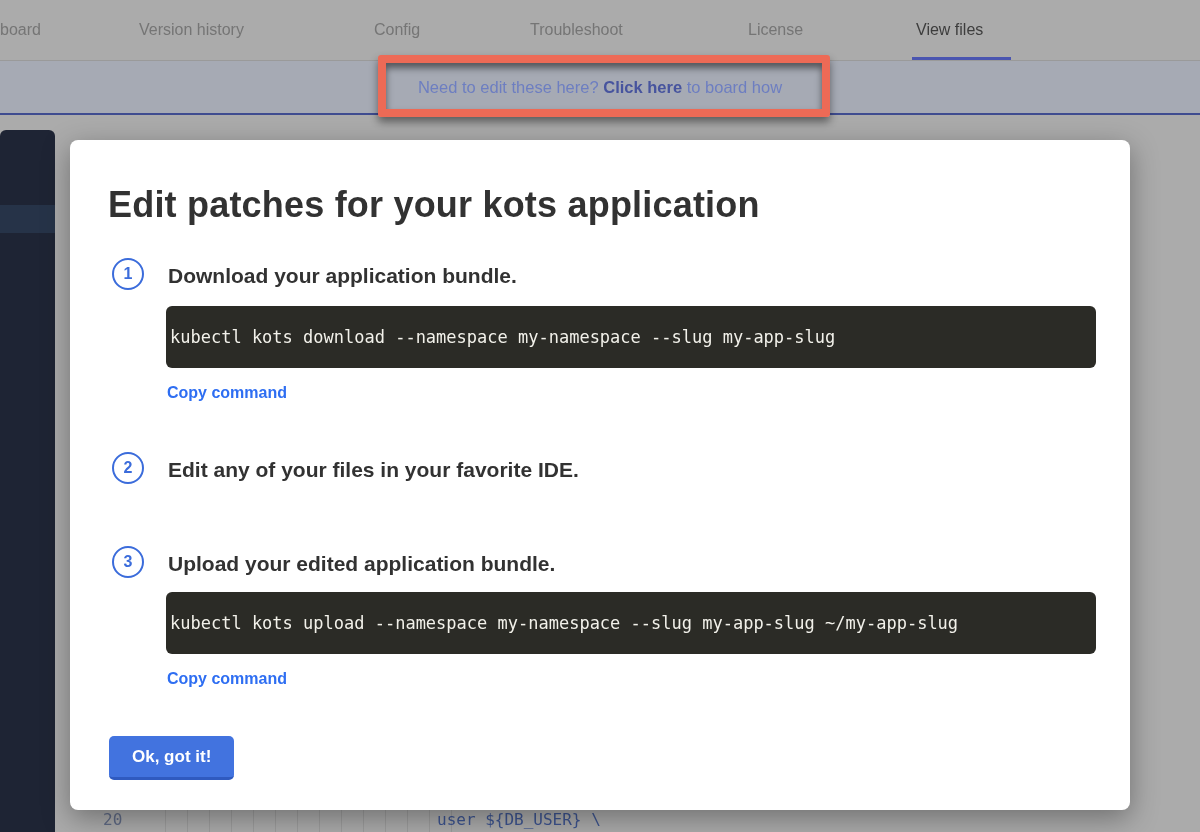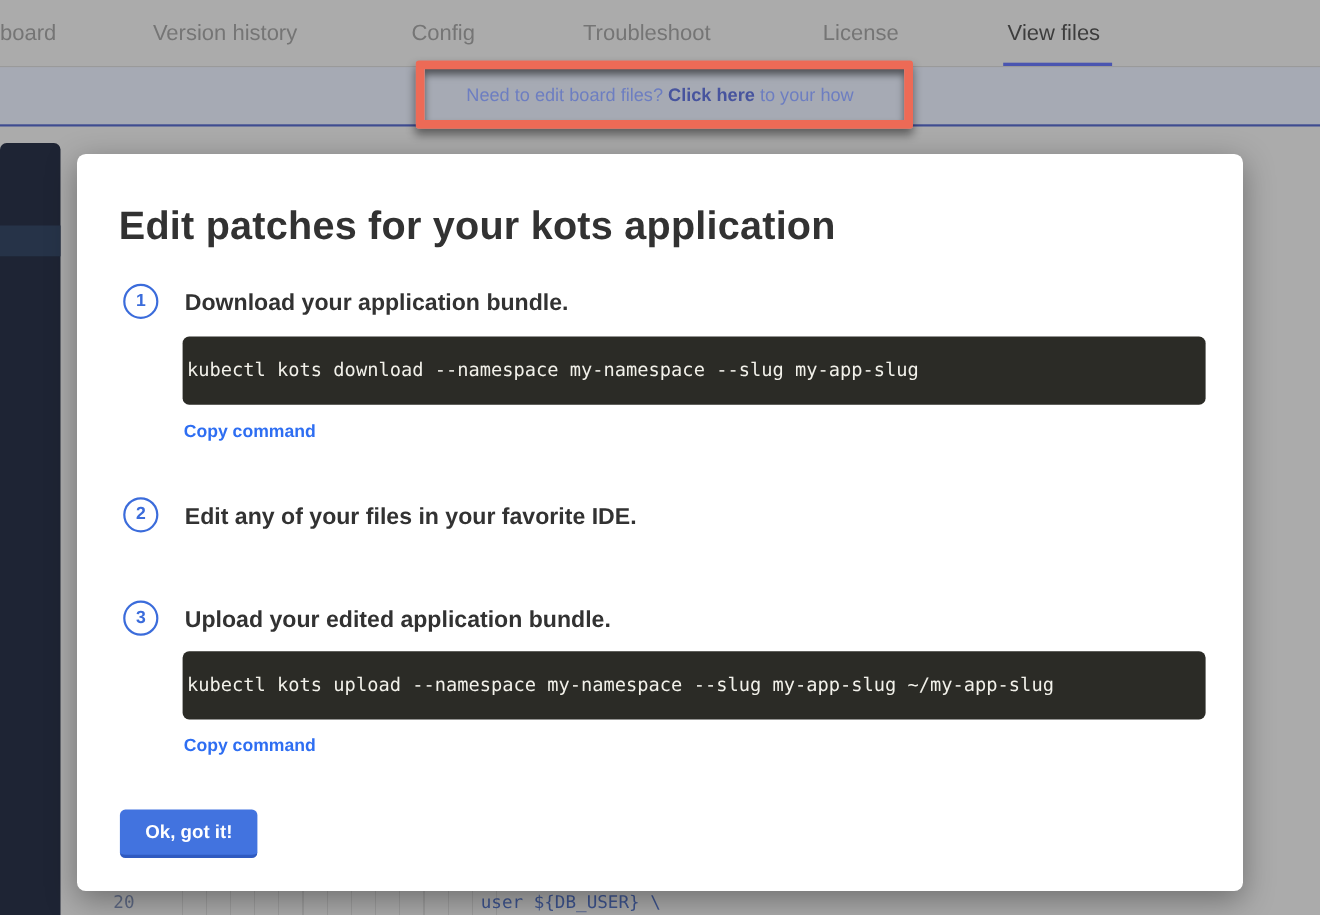--- a/index.html
+++ b/index.html
@@ -9,21 +9,21 @@
     background: #ababab;
     overflow: hidden;
     position: relative;
   }
   #stage { position:absolute; inset:0; width:1200px; height:832px; overflow:hidden; }
 
   
   .nav { position:absolute; left:0; top:0; width:1200px; height:60px; background:#ababab; }
   .nav-tab {
     position:absolute; top:0; height:60px; line-height:60px;
-    font-size:20px; color:#757575; white-space:nowrap; cursor:pointer;
+    font-size:16px; color:#757575; white-space:nowrap; cursor:pointer;
   }
   .nav-tab.active { color:#3d3d3d; }
   .nav-underline {
     position:absolute; left:912px; top:57px; width:99px; height:3px;
     background: var(--underline, #4a55b0);
   }
   .banner {
     position:absolute; left:0; top:60px; width:1200px; height:55px;
     background:#a6aab4; border-top:1px solid #9a9a9a;
     border-bottom:2px solid var(--bannerBorder, #3f4c90);
@@ -103,21 +103,21 @@
   <nav class="nav">
     <div class="nav-tab" style="left:0px">board</div>
     <div class="nav-tab" style="left:139px">Version history</div>
     <div class="nav-tab" style="left:374px">Config</div>
     <div class="nav-tab" style="left:530px">Troubleshoot</div>
     <div class="nav-tab" style="left:748px">License</div>
     <div class="nav-tab active" style="left:916px">View files</div>
     <div class="nav-underline"></div>
   </nav>
 
-  <div class="banner"><span>Need to edit board files? </span><b>Click here</b><span> to your how</span></div>
+  <div class="banner"><span>Need to edit these here? </span><b>Click here</b><span> to board how</span></div>
 
   <div class="sidebar">
     <div class="sidebar-selected"></div>
   </div>
 
   <div class="editor-bottom">
     <span class="line-number">20</span>
     <div class="indent-guides"></div>
     <span class="code-line">user ${DB_USER} \</span>
   </div>

